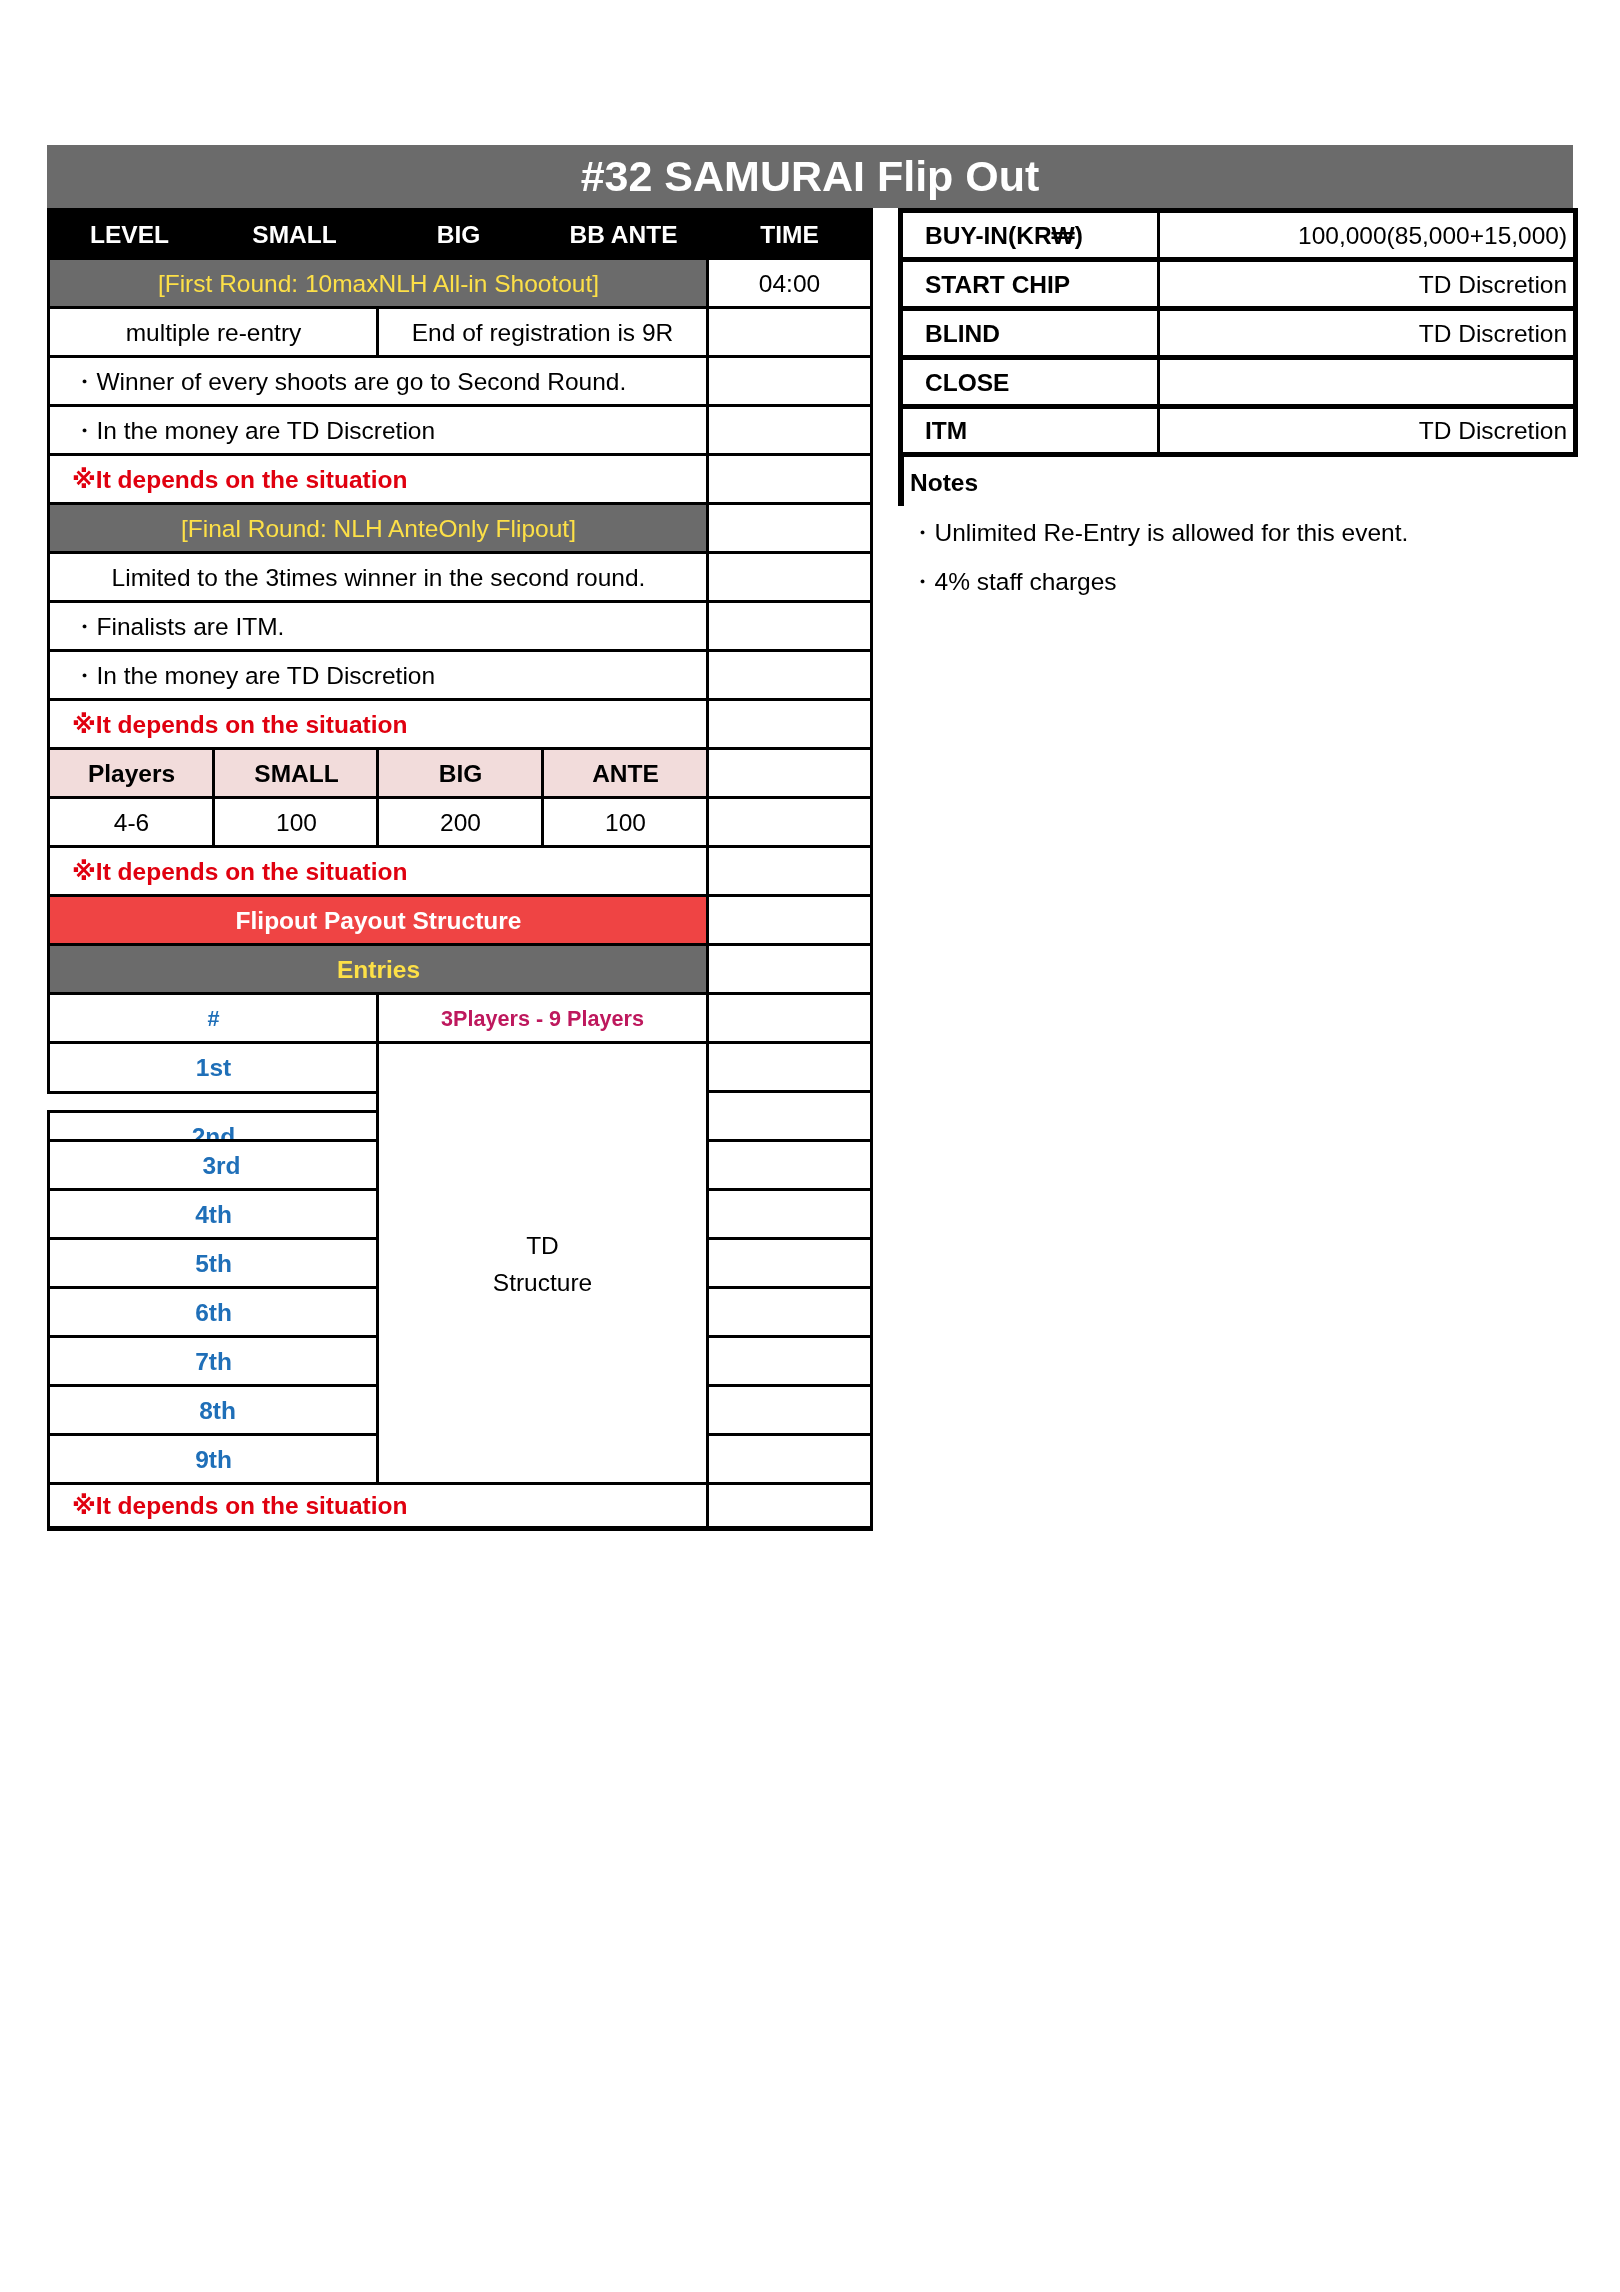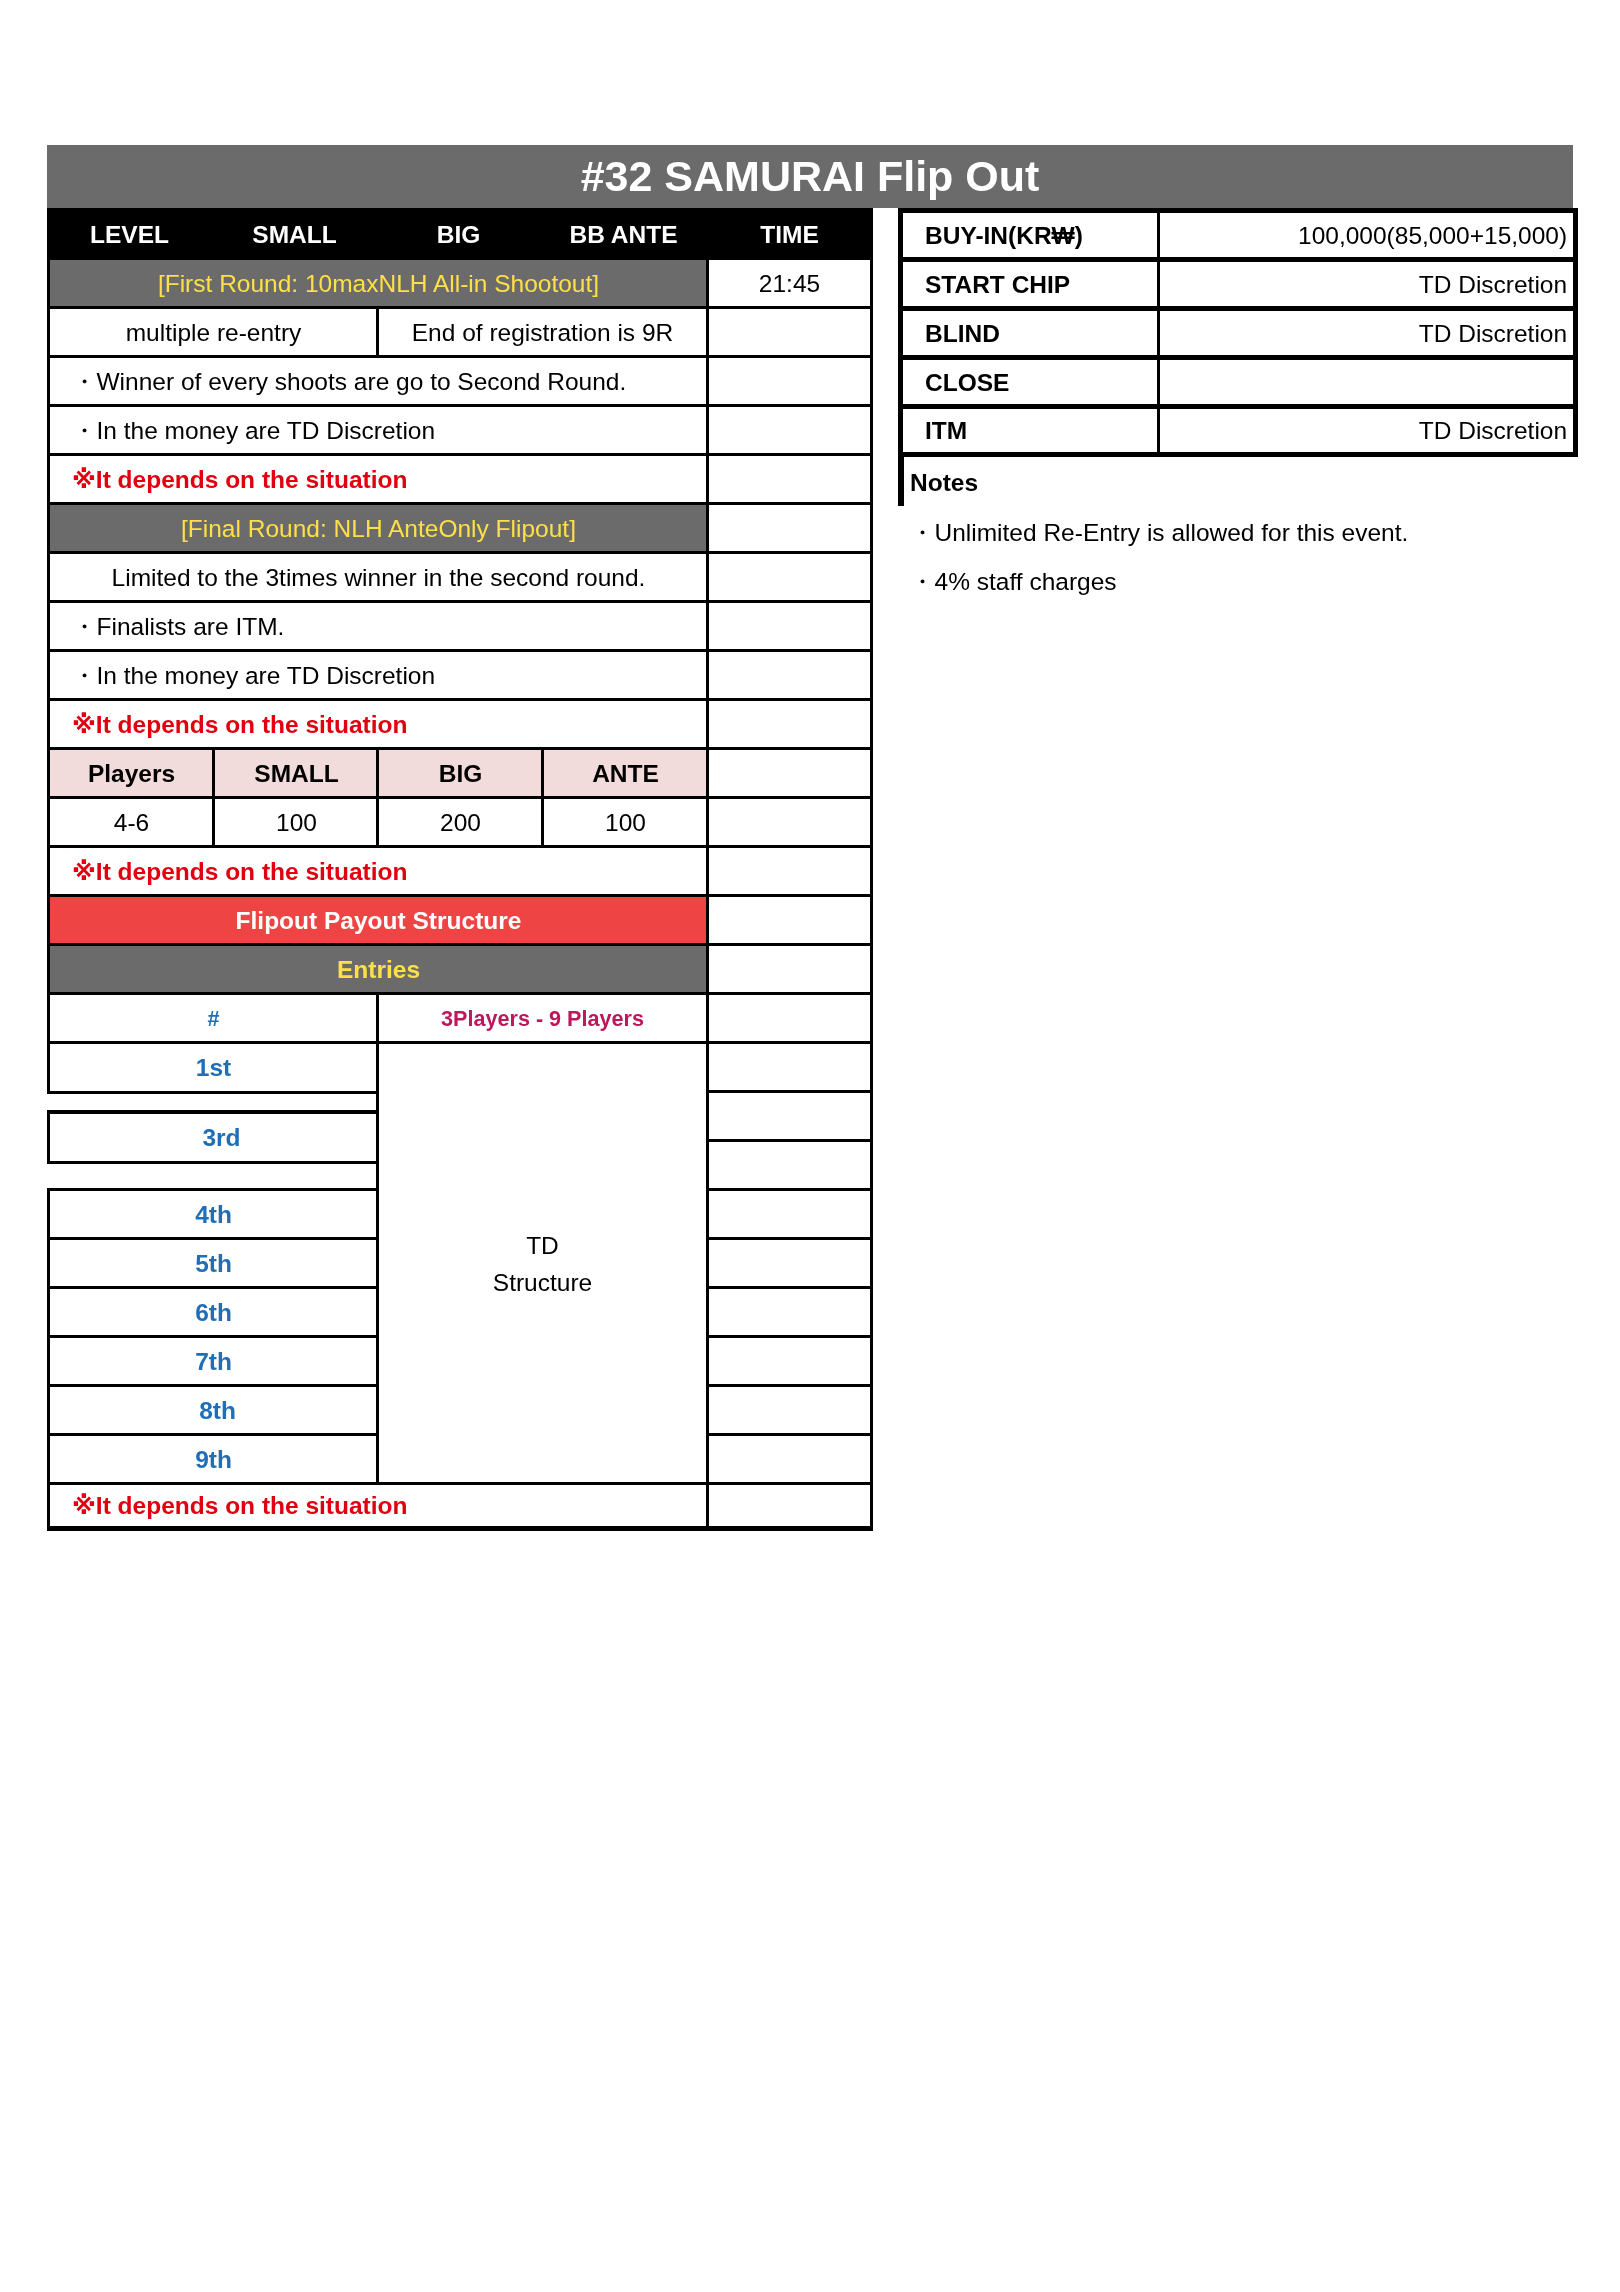--- a/index.html
+++ b/index.html
@@ -30,21 +30,21 @@
 
 <div>
 
   <div class="cell hdr center" style="left:47px;top:208px;width:165px;height:53px;">LEVEL</div>
   <div class="cell hdr center" style="left:212px;top:208px;width:165px;height:53px;">SMALL</div>
   <div class="cell hdr center" style="left:376px;top:208px;width:165px;height:53px;">BIG</div>
   <div class="cell hdr center" style="left:541px;top:208px;width:165px;height:53px;">BB ANTE</div>
   <div class="cell hdr center" style="left:706px;top:208px;width:167px;height:53px;">TIME</div>
 
   <div class="cell grey center" style="left:47px;top:257px;width:663px;height:53px;">[First Round: 10maxNLH All-in Shootout]</div>
-  <div class="cell center" style="left:706px;top:257px;width:167px;height:53px;">21:45</div>
+  <div class="cell center" style="left:706px;top:257px;width:167px;height:53px;">04:00</div>
 
   <div class="cell center" style="left:47px;top:306px;width:333px;height:53px;">multiple re-entry</div>
   <div class="cell center" style="left:376px;top:306px;width:333px;height:53px;">End of registration is 9R</div>
   <div class="cell" style="left:706px;top:306px;width:167px;height:53px;"></div>
 
   <div class="cell left" style="left:47px;top:355px;width:663px;height:53px;">・Winner of every shoots are go to Second Round.</div>
   <div class="cell" style="left:706px;top:355px;width:167px;height:53px;"></div>
 
   <div class="cell left" style="left:47px;top:404px;width:663px;height:53px;">・In the money are TD Discretion</div>
   <div class="cell" style="left:706px;top:404px;width:167px;height:53px;"></div>
@@ -90,21 +90,21 @@
 
   <div class="cell center" style="left:47px;top:992px;width:333px;height:53px;font-family:'Liberation Sans',sans-serif;font-size:21.6px;color:#1f6fb8;font-weight:bold;">#</div>
   <div class="cell center" style="left:376px;top:992px;width:333px;height:53px;font-size:21.6px;color:#be185d;font-weight:bold;">3Players - 9 Players</div>
   <div class="cell" style="left:706px;top:992px;width:167px;height:53px;"></div>
 
   <div id="ranks">
       <div class="cell center blue-text" style="left: 47px; top: 1041px; width: 333px; height: 53px;">1st</div>
       <div class="cell" style="left: 706px; top: 1041px; width: 167px; height: 53px;"></div>
       <div class="cell center blue-text" style="left: 47px; top: 1110px; width: 333px; height: 53px;">2nd</div>
       <div class="cell" style="left: 706px; top: 1090px; width: 167px; height: 53px;"></div>
-      <div class="cell center blue-text" style="left: 47px; top: 1111px; width: 333px; height: 53px; padding-left: 16px;">3rd</div>
+      <div class="cell center blue-text" style="left: 47px; top: 1139px; width: 333px; height: 53px; padding-left: 16px;">3rd</div>
       <div class="cell" style="left: 706px; top: 1139px; width: 167px; height: 53px;"></div>
       <div class="cell center blue-text" style="left: 47px; top: 1188px; width: 333px; height: 53px;">4th</div>
       <div class="cell" style="left: 706px; top: 1188px; width: 167px; height: 53px;"></div>
       <div class="cell center blue-text" style="left: 47px; top: 1237px; width: 333px; height: 53px;">5th</div>
       <div class="cell" style="left: 706px; top: 1237px; width: 167px; height: 53px;"></div>
       <div class="cell center blue-text" style="left: 47px; top: 1286px; width: 333px; height: 53px;">6th</div>
       <div class="cell" style="left: 706px; top: 1286px; width: 167px; height: 53px;"></div>
       <div class="cell center blue-text" style="left: 47px; top: 1335px; width: 333px; height: 53px;">7th</div>
       <div class="cell" style="left: 706px; top: 1335px; width: 167px; height: 53px;"></div>
       <div class="cell center blue-text" style="left: 47px; top: 1384px; width: 333px; height: 53px; padding-left: 8px;">8th</div>

